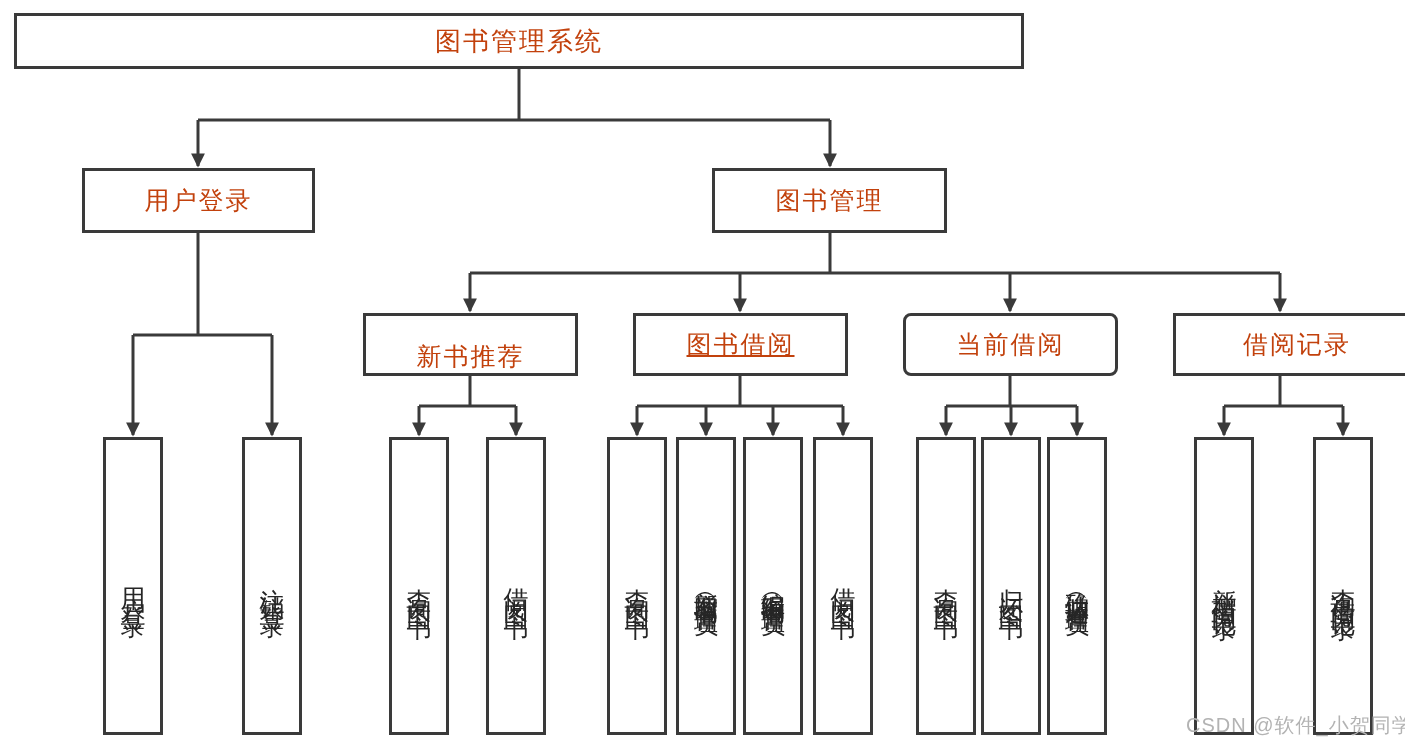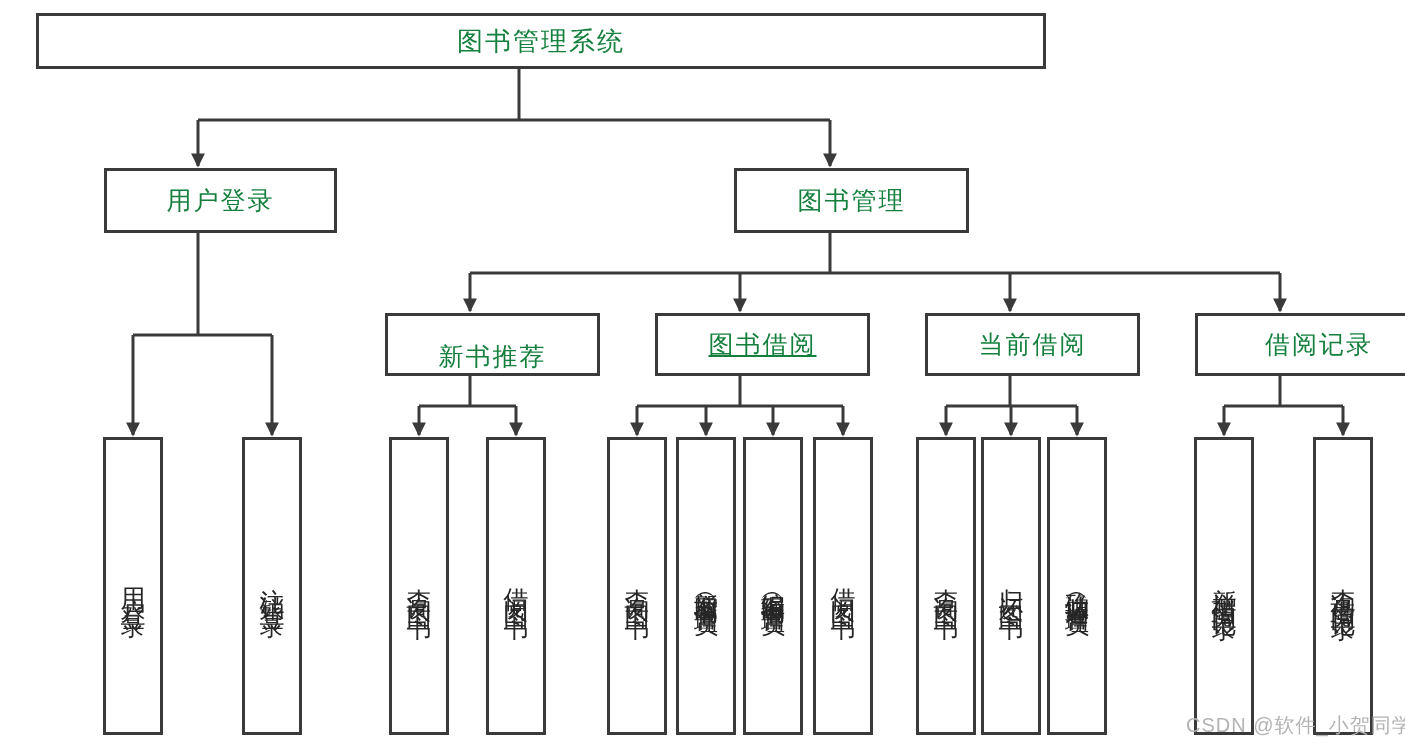--- a/index.html
+++ b/index.html
@@ -22,23 +22,22 @@
     z-index: 1;
   }
   .hbox {
     position: absolute;
     box-sizing: border-box;
     border: 3px solid #3a3a3a;
     background: #ffffff;
     display: flex;
     align-items: center;
     justify-content: center;
-    color: #15803d;
+    color: #c2410c;
     z-index: 2;
-    margin-left: 22px;
   }
   .hlabel {
     font-size: 26px;
     letter-spacing: 2px;
     white-space: nowrap;
   }
   .lvl23 .hlabel {
     font-size: 25px;
   }
   .vbox {
@@ -129,21 +128,21 @@
   <div class="hbox lvl23" style="left:712px; top:168px; width:235px; height:65px;">
     <span class="hlabel">图书管理</span>
   </div>
 
   <div class="hbox lvl23" style="left:363px; top:313px; width:215px; height:63px;align-items:flex-end;">
     <span class="hlabel">新书推荐</span>
   </div>
   <div class="hbox lvl23" style="left:633px; top:313px; width:215px; height:63px;text-decoration:underline;">
     <span class="hlabel">图书借阅</span>
   </div>
-  <div class="hbox lvl23" style="left:903px; top:313px; width:215px; height:63px;">
+  <div class="hbox lvl23" style="left:903px; top:313px; width:215px; height:63px;border-radius:8px;">
     <span class="hlabel">当前借阅</span>
   </div>
   <div class="hbox lvl23" style="left:1173px; top:313px; width:248px; height:63px;">
     <span class="hlabel">借阅记录</span>
   </div>
 
   <div class="vbox" style="left:103px;">
     <span class="vlabel ls4">用户登录</span>
   </div>
   <div class="vbox" style="left:242px;">

